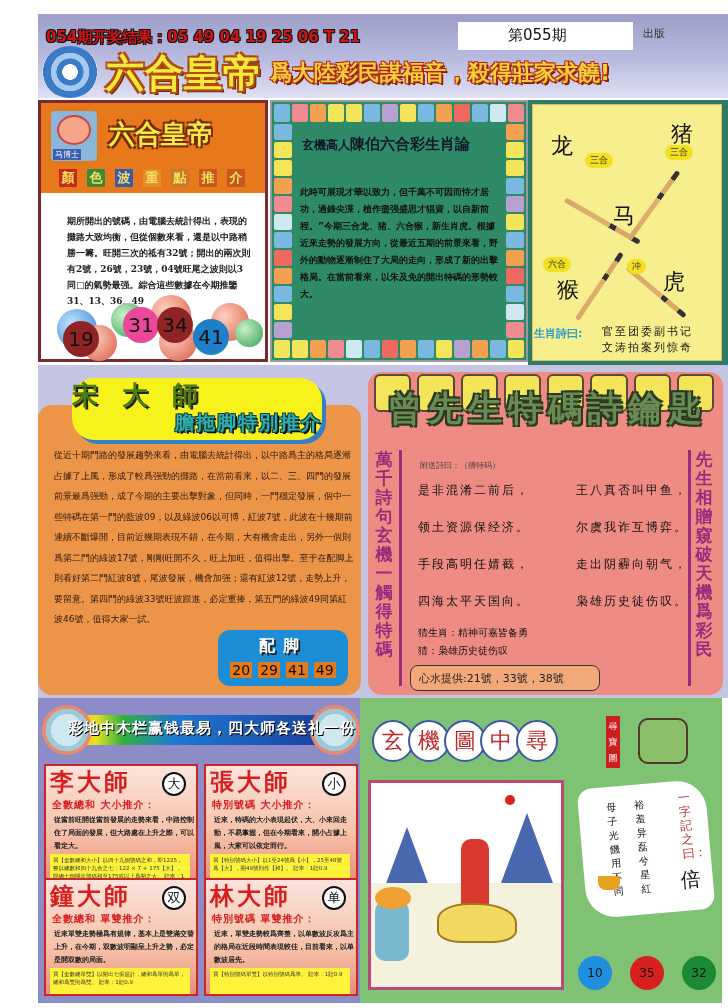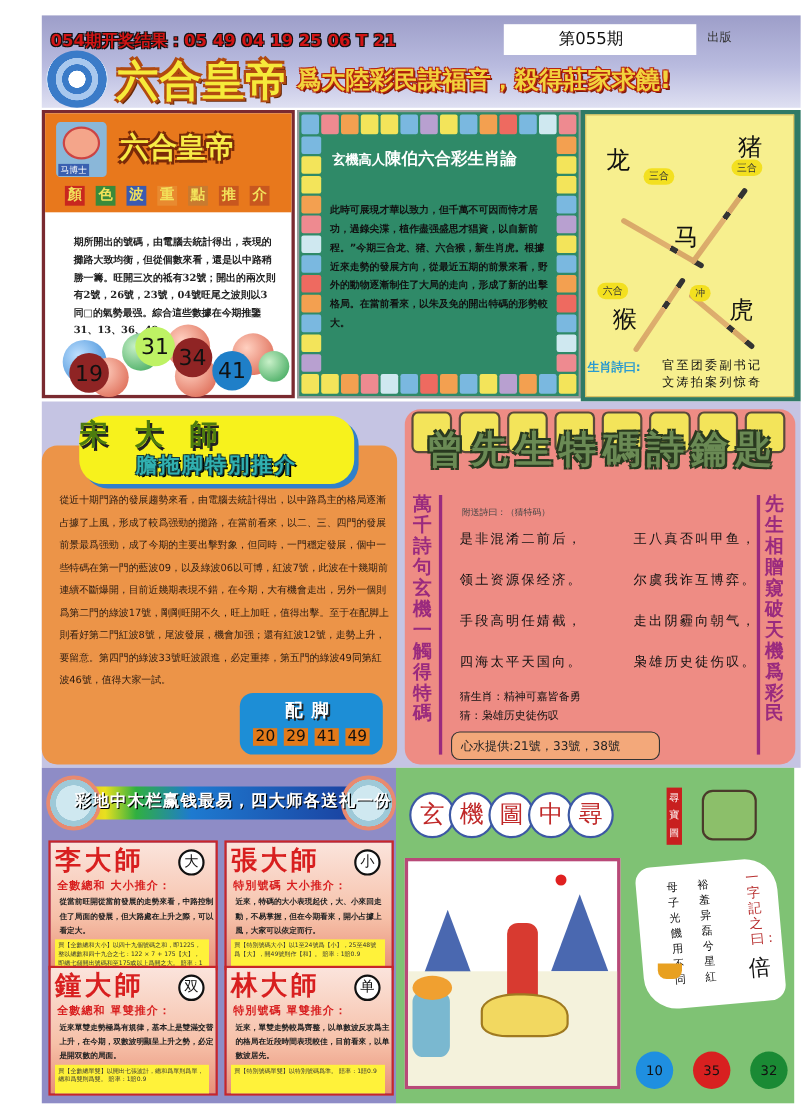--- a/index.html
+++ b/index.html
@@ -37,42 +37,42 @@
   .ball { position: absolute; border-radius: 50%; }
   .nball { position: absolute; border-radius: 50%; display: flex; align-items: center; justify-content: center; font-size: 20px; color: #111; }
 
   
   #p2 { left: 270px; top: 100px; width: 258px; height: 262px; background: #2f8a68; border: 2px solid #9a9a9a; }
   #p2 .tiles-top, #p2 .tiles-bottom { left: 2px; width: 250px; height: 18px; display: flex; gap: 2px; }
   #p2 .tiles-top { top: 2px; } #p2 .tiles-bottom { top: 238px; }
   #p2 .tiles-left, #p2 .tiles-right { top: 22px; width: 18px; height: 214px; display: flex; flex-direction: column; gap: 2px; }
   #p2 .tiles-left { left: 2px; } #p2 .tiles-right { left: 234px; }
   .tile { flex: 1; border-radius: 2px; }
-  #p2 .heading { left: 30px; top: 32px; white-space: nowrap; color: #ffffff; font-weight: bold; }
+  #p2 .heading { left: 30px; top: 32px; white-space: nowrap; color: #0f172a; font-weight: bold; }
   #p2 .heading .a { font-size: 12px; } #p2 .heading .b { font-size: 15px; }
   #p2 .body { left: 28px; top: 82px; width: 200px; font-size: 9px; line-height: 17px; color: #111; font-weight: bold; }
 
   
   #p3 { left: 528px; top: 100px; width: 200px; height: 265px; background: #2f7a66; }
   #p3 .inner { left: 4px; top: 4px; width: 190px; height: 257px; background: #f7ef8e; border: 1px solid #d8c060; }
   .zchar { position: absolute; font-size: 22px; color: #111; font-family: "DejaVu Serif", serif; }
   .pill { position: absolute; background: #f3e020; border-radius: 10px; font-size: 9px; padding: 1px 5px; color: #333; }
   .stick { position: absolute; height: 5px; background: linear-gradient(90deg, #d8a868, #e0b070 60%, #333 60% 68%, #d8a868 68% 88%, #333 88%); border-radius: 3px; transform-origin: left center; }
   #p3 .poem-label { left: 6px; top: 226px; font-size: 11px; font-weight: bold; color: #2a9ad0; }
   #p3 .poem1 { left: 74px; top: 224px; font-size: 11px; color: #111; letter-spacing: 2px; font-family: "DejaVu Serif", serif; }
   #p3 .poem2 { left: 74px; top: 240px; font-size: 11px; color: #111; letter-spacing: 2px; font-family: "DejaVu Serif", serif; }
 
   
   #midbg { left: 38px; top: 365px; width: 690px; height: 333px; background: #c5c4e3; }
   #p4 { left: 38px; top: 405px; width: 323px; height: 290px; background: #ec9448; border-radius: 14px; }
   #p4-banner { left: 72px; top: 378px; width: 250px; height: 62px; background: #f7f21c; border-radius: 22px;
     box-shadow: 4px 4px 0 #2f7fcb; }
   #p4-banner .name { left: 0; top: 0; width: 250px; text-align: left; font-size: 26px; font-weight: bold; color: #4d7c0f; letter-spacing: 24px;
     text-shadow: 2px 2px 0 #222; }
-  #p4-banner .sub { left: 0; top: 32px; width: 250px; text-align: center; font-size: 19px; font-weight: bold; color: #30b0b0; letter-spacing: 2px;
+  #p4-banner .sub { left: 0; top: 32px; width: 250px; text-align: right; font-size: 19px; font-weight: bold; color: #30b0b0; letter-spacing: 2px;
     text-shadow: -1px -1px 0 #143a3a, 1px -1px 0 #143a3a, -1px 1px 0 #143a3a, 1px 1px 0 #143a3a, 2px 2px 0 #000; }
   #p4 .body { left: 16px; top: 40px; width: 300px; font-size: 9px; line-height: 20.5px; color: #2a1a10; }
   #p4 .box-hot { left: 14px; top: 225px; width: 130px; height: 56px; background: #8f2422; border-radius: 12px; }
   #p4 .box-match { left: 180px; top: 225px; width: 130px; height: 56px; background: #1d8ed6; border-radius: 12px; }
   .box-title { position: absolute; left: 0; top: 6px; width: 100%; text-align: center; font-size: 16px; font-weight: bold; color: #fff; letter-spacing: 8px; text-shadow: 2px 2px 0 #222; }
   .box-nums { position: absolute; left: 0; top: 32px; width: 100%; display: flex; justify-content: center; gap: 8px; }
   .num-b { background: #2f8fd8; color: #111; font-size: 13px; padding: 0 3px; }
   .num-o { background: #e27a1a; color: #111; font-size: 14px; padding: 0 2px; }
 
   
@@ -156,21 +156,21 @@
   <div class="abs body">期所開出的號碼，由電腦去統計得出，表現的攤路大致均衡，但從個數來看，還是以中路稍勝一籌。旺開三次的祗有32號；開出的兩次則有2號，26號，23號，04號旺尾之波則以3同□的氣勢最强。綜合這些數據在今期推鑒31、13、36、49</div>
   <div class="abs balls">
     <div class="ball" style="left:6px;top:14px;width:40px;height:40px;background:radial-gradient(circle at 35% 35%,#bfe0ff,#2a7fd0);"></div>
     <div class="ball" style="left:30px;top:30px;width:36px;height:36px;background:radial-gradient(circle at 35% 35%,#ffd0c0,#d85a44);"></div>
     <div class="ball" style="left:60px;top:8px;width:34px;height:34px;background:radial-gradient(circle at 35% 35%,#c8f0c8,#30a050);"></div>
     <div class="ball" style="left:100px;top:0px;width:40px;height:40px;background:radial-gradient(circle at 35% 35%,#ffd0c0,#d85a44);"></div>
     <div class="ball" style="left:108px;top:28px;width:38px;height:38px;background:radial-gradient(circle at 35% 35%,#ffd0c0,#d85a44);"></div>
     <div class="ball" style="left:160px;top:8px;width:38px;height:38px;background:radial-gradient(circle at 35% 35%,#ffd0c0,#d85a44);"></div>
     <div class="ball" style="left:184px;top:24px;width:28px;height:28px;background:radial-gradient(circle at 35% 35%,#c8f0c8,#30a050);"></div>
     <div class="nball" style="left:12px;top:26px;width:36px;height:36px;background:#8f2424;">19</div>
-    <div class="nball" style="left:72px;top:2px;width:36px;height:36px;background:#bef264;">31</div>
+    <div class="nball" style="left:72px;top:12px;width:36px;height:36px;background:#ec4899;">31</div>
     <div class="nball" style="left:106px;top:12px;width:36px;height:36px;background:#8f2424;">34</div>
     <div class="nball" style="left:142px;top:24px;width:36px;height:36px;background:#1f7fc8;">41</div>
   </div>
 </div>
 
 <div id="p2" class="abs">
   <div class="abs tiles-top">
     <div class="tile" style="background:#7ab8e0"></div>
     <div class="tile" style="background:#ee8a90"></div>
     <div class="tile" style="background:#f3a050"></div>

